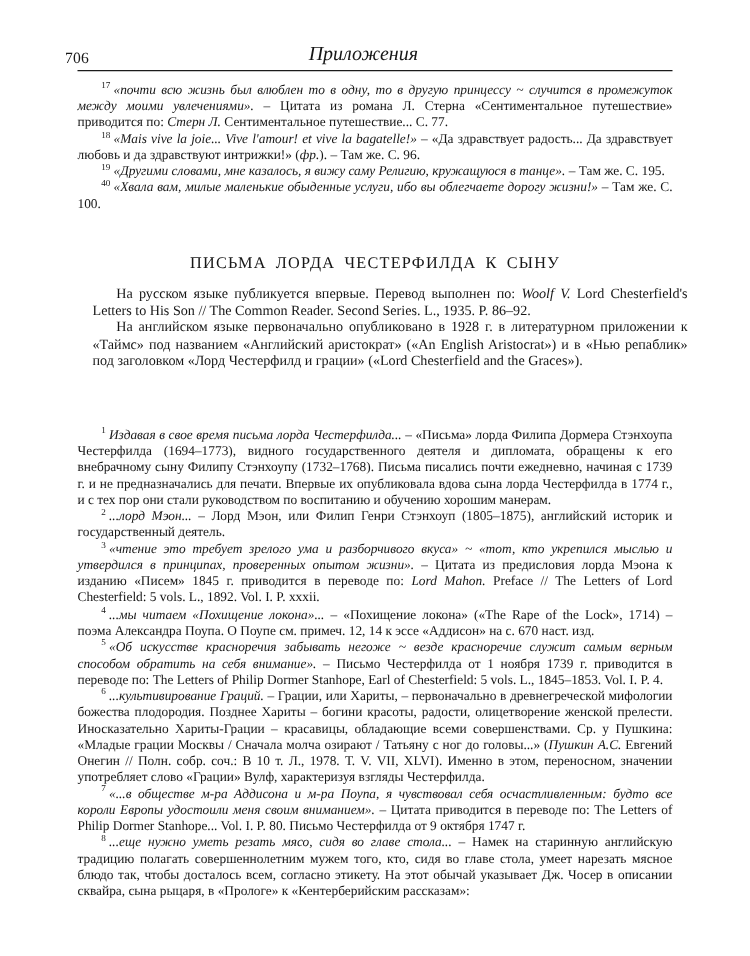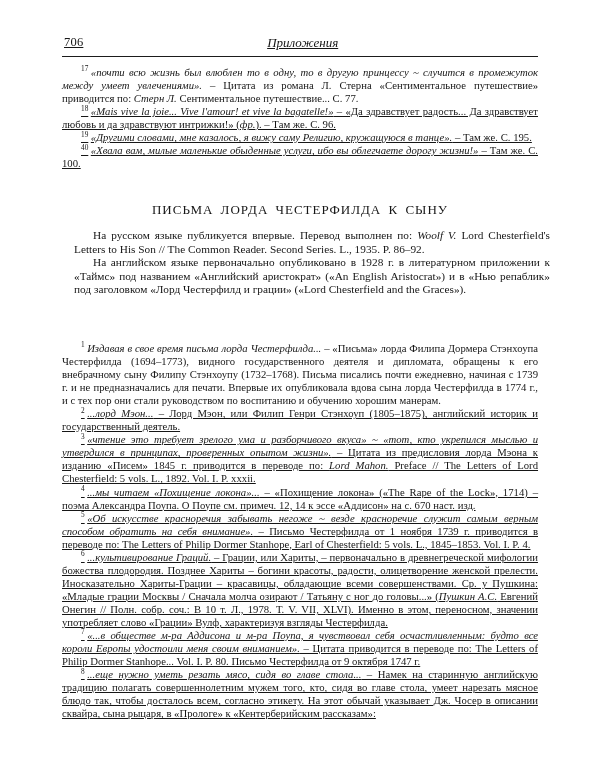--- a/index.html
+++ b/index.html
@@ -20,38 +20,37 @@
     position: relative;
     width: 600px;
     height: 765px;
     box-sizing: border-box;
     padding: 0;
   }
 
   
   .running-head {
     position: absolute;
-    left: 64px;
+    left: 52px;
     top: 36px;
     width: 476px;
     display: flex;
-    align-items: center;
-    text-decoration: underline;
+    align-items: flex-end;
   }
   .folio {
     font-size: 12.5px;
     letter-spacing: 0.2px;
     line-height: 1;
     white-space: nowrap;
   }
   .head-title {
     flex: 1;
     text-align: center;
     font-style: italic;
-    font-size: 13px;
+    font-size: 16px;
     line-height: 1;
     
     padding-right: 18px;
   }
   .head-rule {
     position: absolute;
     left: 62px;
     top: 56px;
     width: 476px;
     height: 1px;
@@ -67,21 +66,21 @@
   }
   .note {
     font-size: 10.7px;
     line-height: 13.05px;
     text-align: justify;
     text-justify: inter-word;
     text-indent: 19px;
     margin: 0;
     hyphens: manual;
   }
-  .note + .note { margin-top: 0; text-decoration: underline; }
+  .note + .note { margin-top: 0; }
 
   sup.fn-num {
     font-size: 7.3px;
     vertical-align: super;
     line-height: 0;
     padding-right: 2.5px;
   }
   .i { font-style: italic; }
 
   
@@ -128,21 +127,21 @@
 
 <div class="page">
 
   <div class="running-head">
     <span class="folio">706</span>
     <span class="head-title">Приложения</span>
   </div>
   <div class="head-rule"></div>
 
   <div class="notes" id="top-notes">
-      <p class="note"><sup class="fn-num">17</sup><span><span class="i">«почти всю жизнь был влюблен то в одну, то в другую принцессу ~ случится в промежуток между умеет увлечениями».</span> – Цитата из романа Л. Стерна «Сентиментальное путешествие» приводится по: <span class="i">Стерн Л.</span> Сентиментальное путешествие... С. 77.</span></p>
+      <p class="note"><sup class="fn-num">17</sup><span><span class="i">«почти всю жизнь был влюблен то в одну, то в другую принцессу ~ случится в промежуток между моими увлечениями».</span> – Цитата из романа Л. Стерна «Сентиментальное путешествие» приводится по: <span class="i">Стерн Л.</span> Сентиментальное путешествие... С. 77.</span></p>
       <p class="note"><sup class="fn-num">18</sup><span><span class="i">«Mais vive la joie... Vive l'amour! et vive la bagatelle!»</span> – «Да здравствует радость... Да здравствует любовь и да здравствуют интрижки!» (<span class="i">фр.</span>). – Там же. С. 96.</span></p>
       <p class="note"><sup class="fn-num">19</sup><span><span class="i">«Другими словами, мне казалось, я вижу саму Религию, кружащуюся в танце».</span> – Там же. С. 195.</span></p>
       <p class="note"><sup class="fn-num">40</sup><span><span class="i">«Хвала вам, милые маленькие обыденные услуги, ибо вы облегчаете дорогу жизни!»</span> – Там же. С. 100.</span></p>
     </div>
 
   <div class="section-title">ПИСЬМА ЛОРДА ЧЕСТЕРФИЛДА К СЫНУ</div>
 
   <div class="headnote" id="headnote">
       <p>На русском языке публикуется впервые. Перевод выполнен по: <span class="i">Woolf V.</span> Lord Chesterfield's Letters to His Son // The Common Reader. Second Series. L., 1935. P. 86–92.</p>
       <p>На английском языке первоначально опубликовано в 1928 г. в литературном приложении к «Таймс» под названием «Английский аристократ» («An English Aristocrat») и в «Нью репаблик» под заголовком «Лорд Честерфилд и грации» («Lord Chesterfield and the Graces»).</p>

